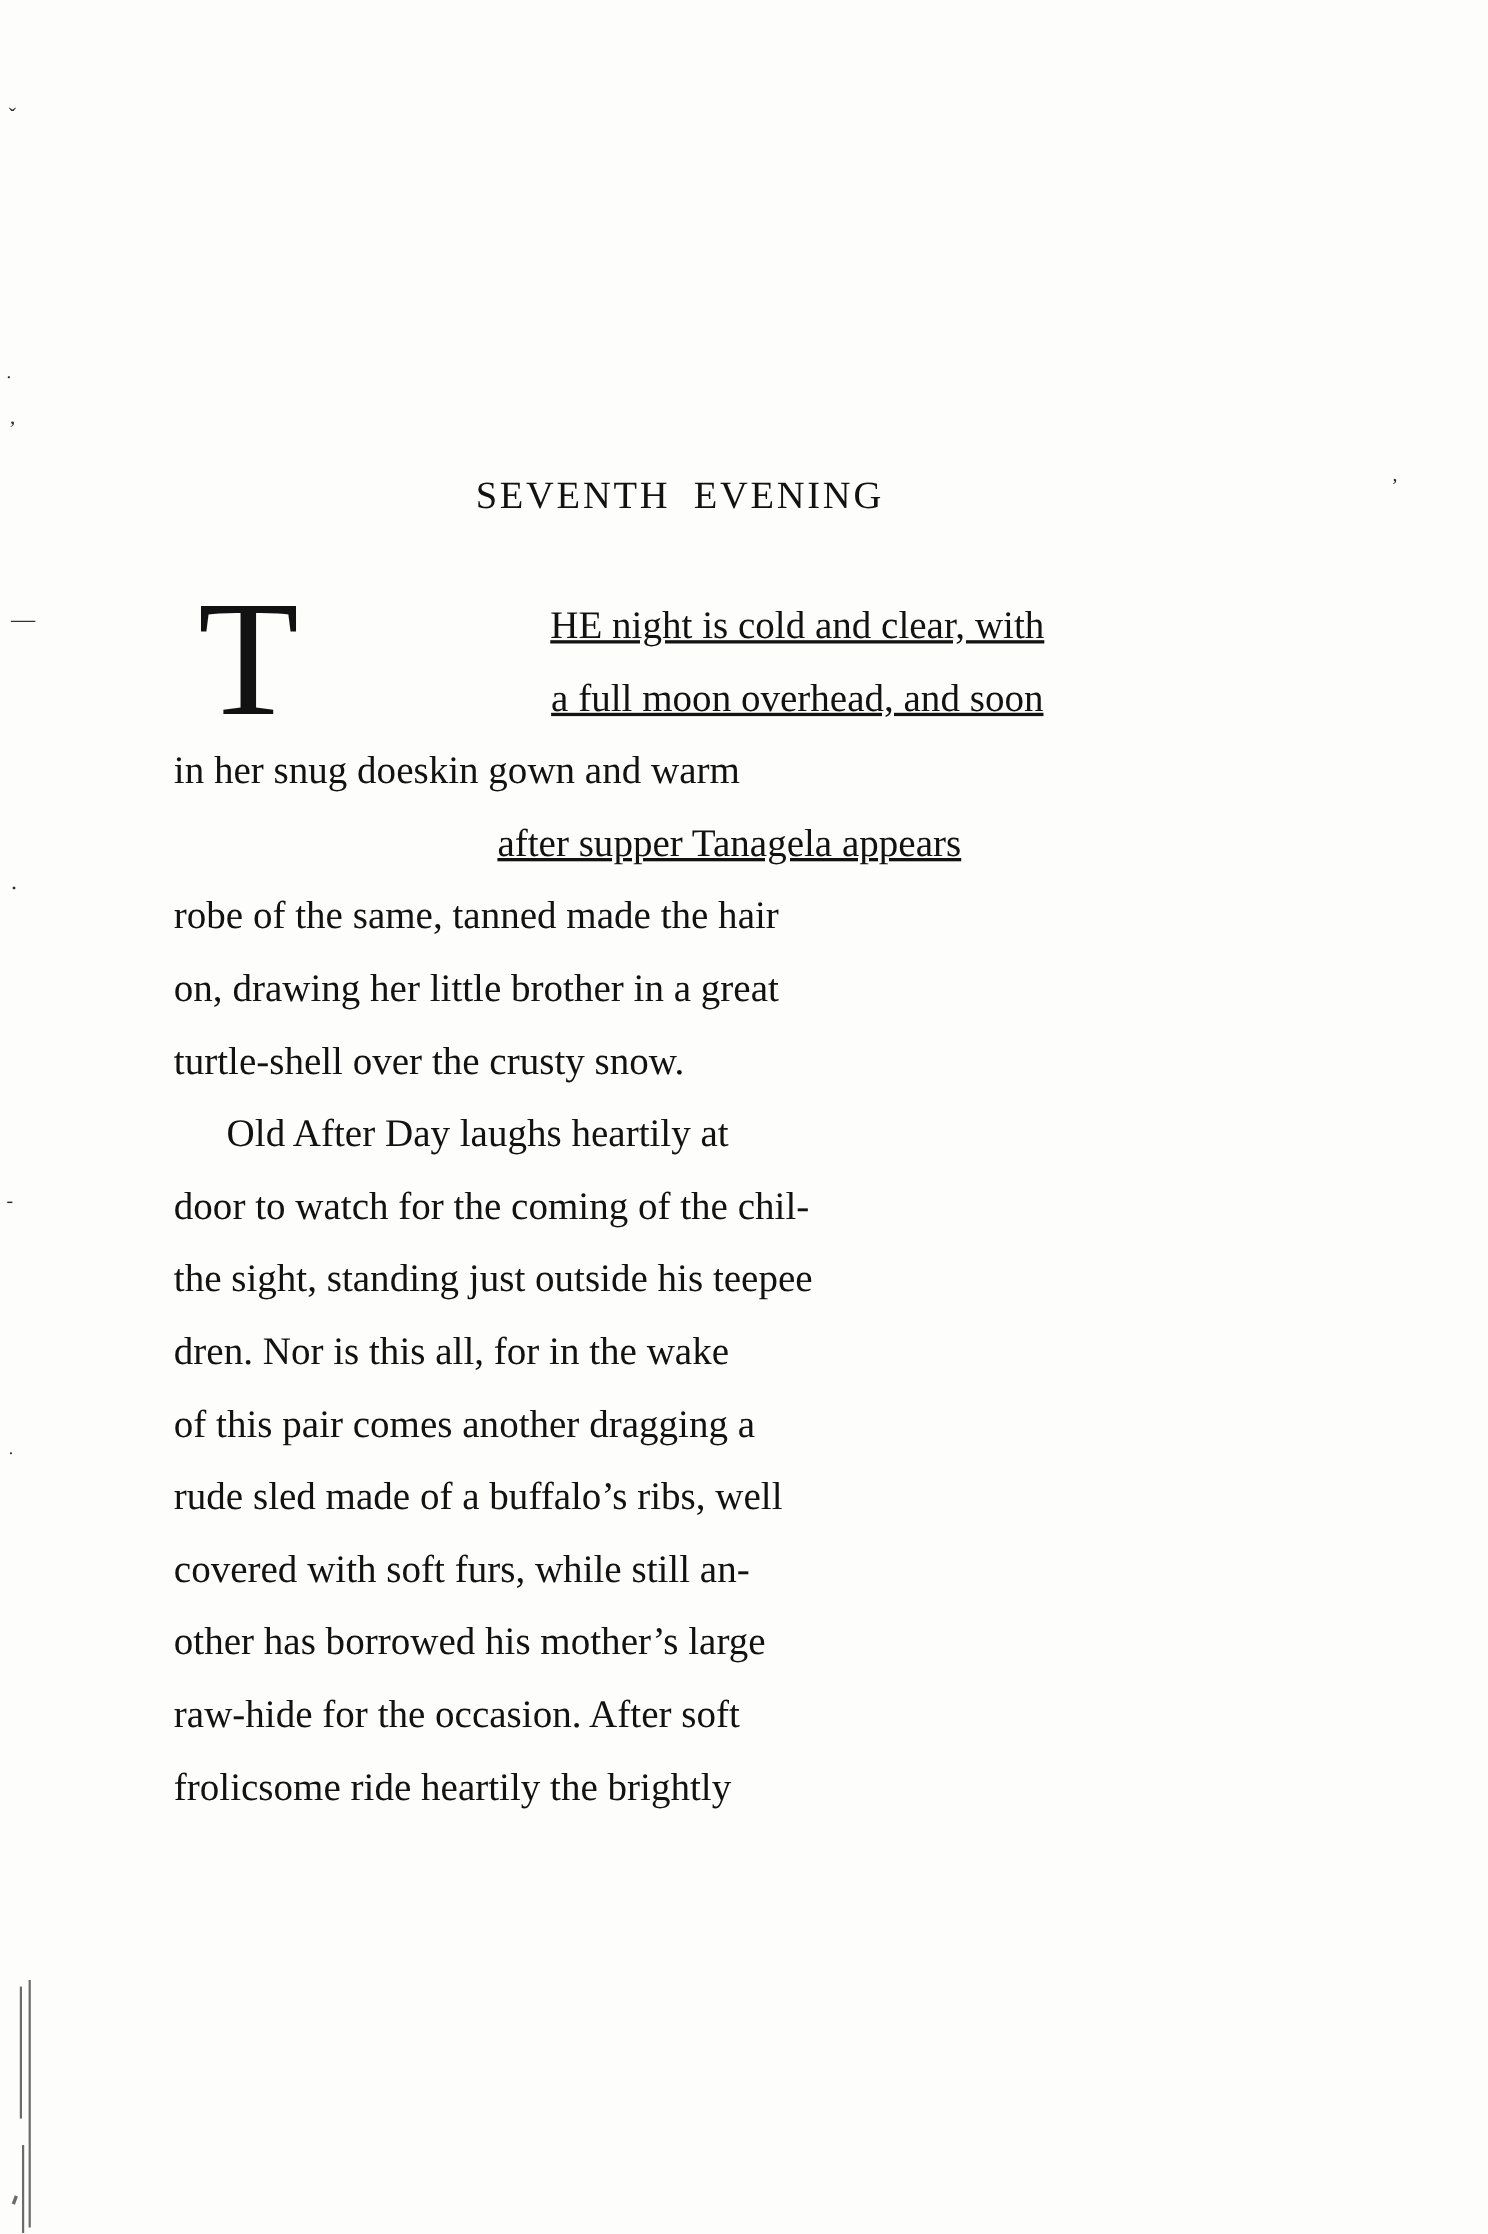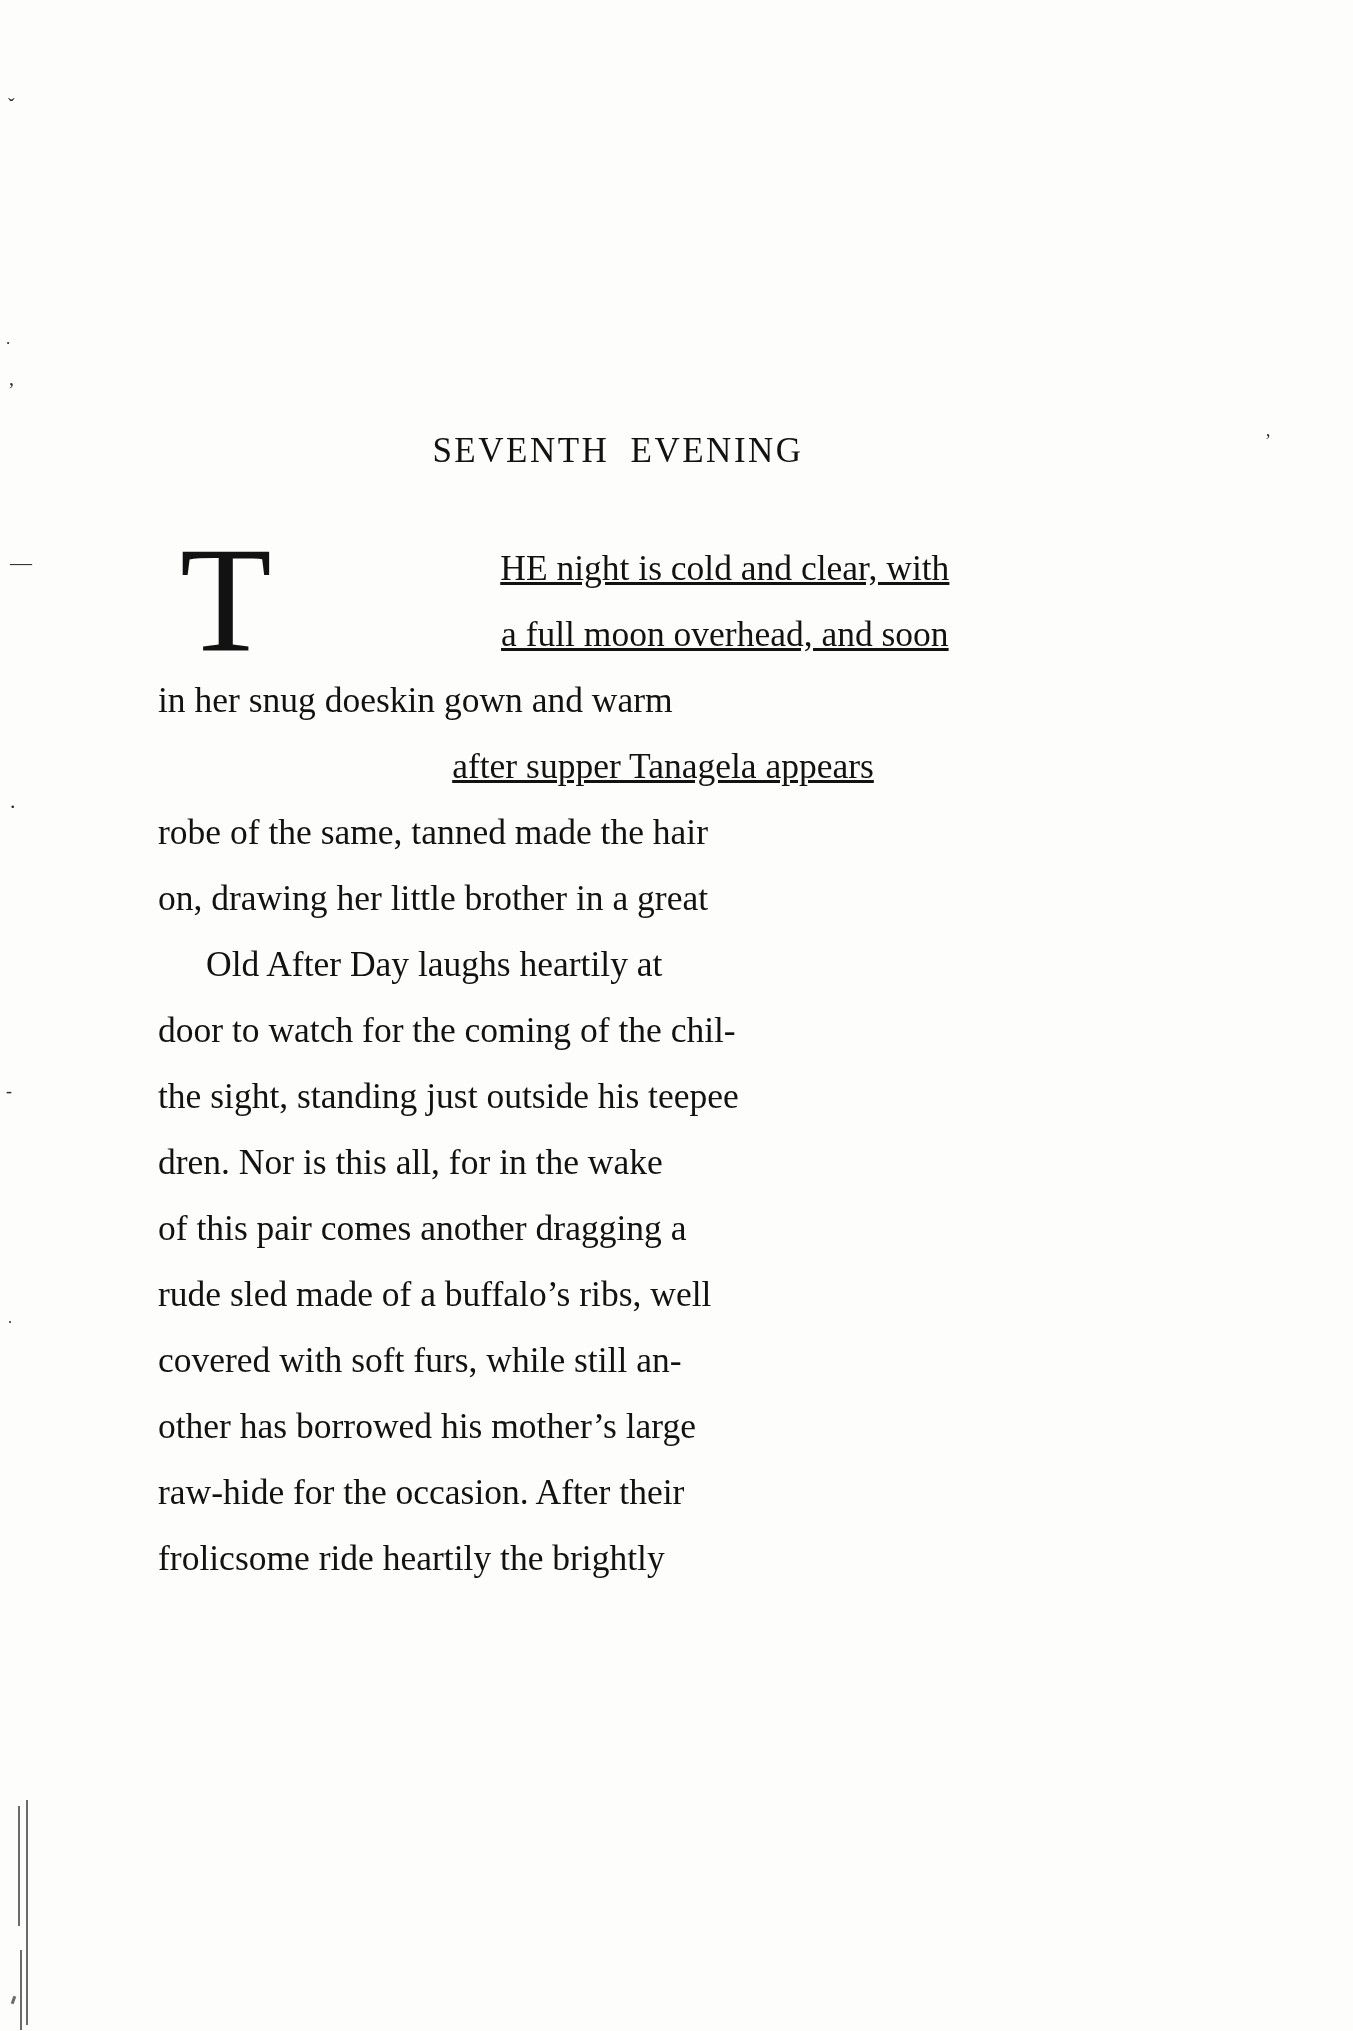--- a/index.html
+++ b/index.html
@@ -137,30 +137,31 @@
           </span>
         <span class="line just indent-2">
             <span>a full moon overhead, and soon</span>
           </span>
         <span class="line">in her snug doeskin gown and warm</span>
         <span class="line just indent-3">
             <span>after supper Tanagela appears</span>
           </span>
         <span class="line">robe of the same, tanned made the hair</span>
         <span class="line">on, drawing her little brother in a great</span>
+        <span class="line last-line">turtle-shell over the crusty snow.</span>
       </span>
     </p>
 
     <p class="para" style="text-indent:0;">
       <span class="line" style="padding-left:48px;">Old After Day laughs heartily at</span>
       <span class="line">door to watch for the coming of the chil-</span>
       <span class="line">the sight, standing just outside his teepee</span>
       <span class="line">dren.  Nor is this all, for in the wake</span>
       <span class="line">of this pair comes another dragging a</span>
       <span class="line">rude sled made of a buffalo’s ribs, well</span>
       <span class="line">covered with soft furs, while still an-</span>
       <span class="line">other has borrowed his mother’s large</span>
-      <span class="line">raw-hide for the occasion.  After their</span>
+      <span class="line">raw-hide for the occasion.  After soft</span>
       <span class="line">frolicsome ride heartily the brightly</span>
     </p>
 
   </div>
 </div>
 
 </body></html>

